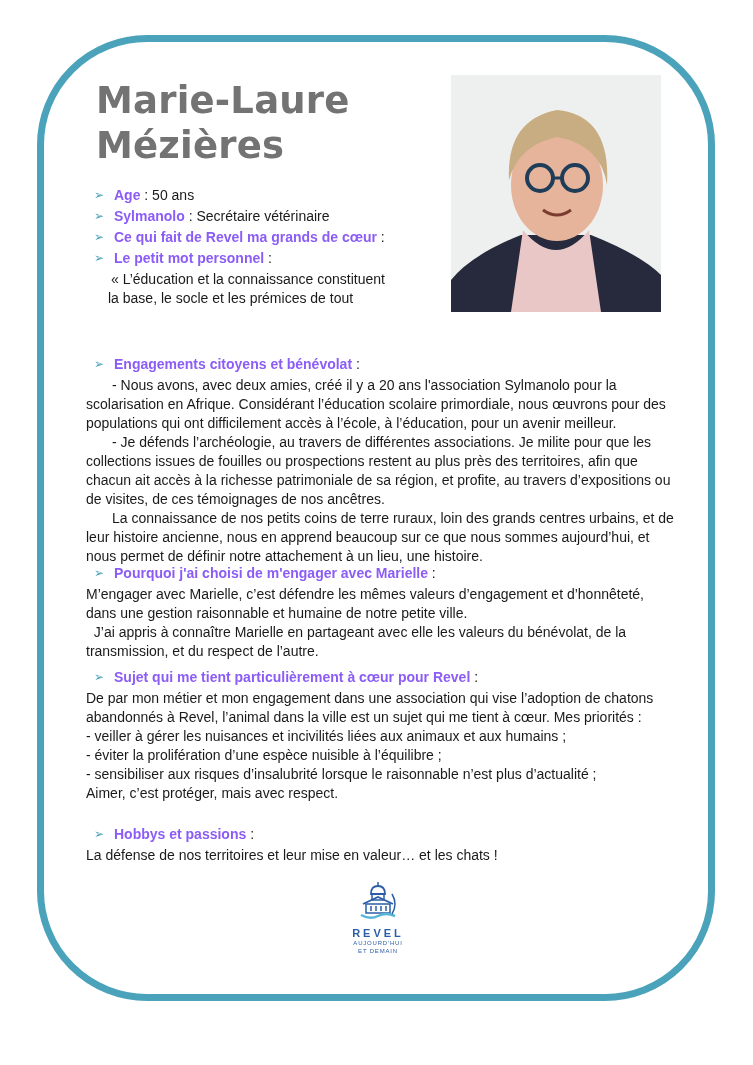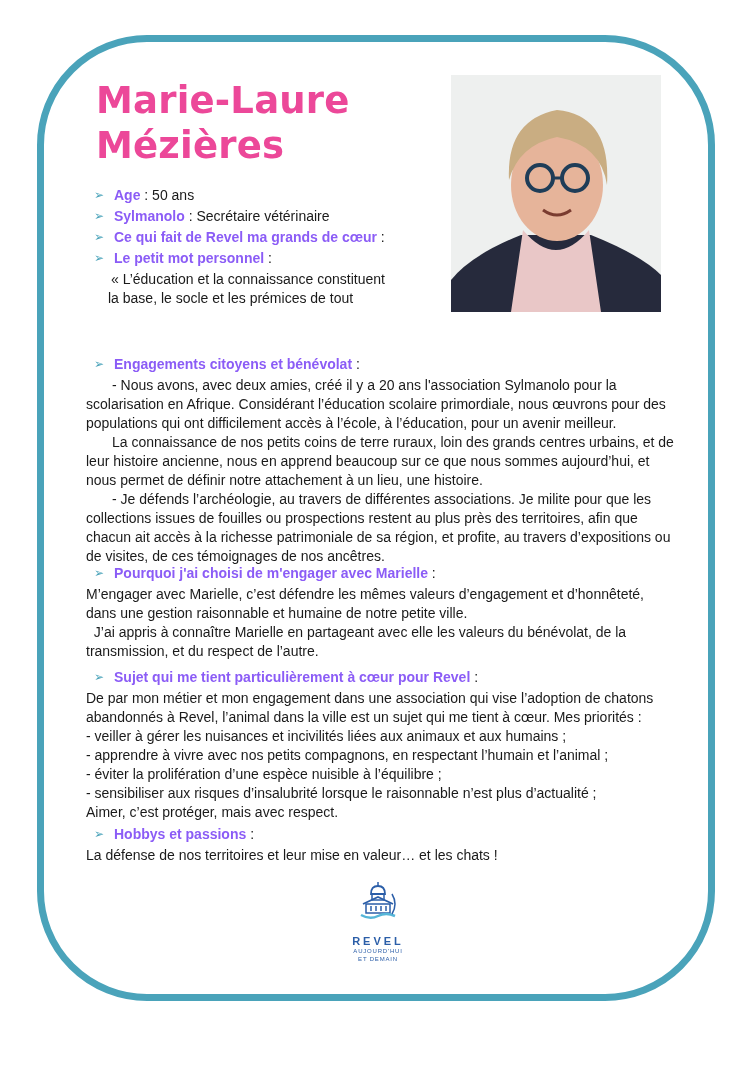--- a/index.html
+++ b/index.html
@@ -2,37 +2,37 @@
 <html><head>
 <meta charset="utf-8">
 <style>
   html, body { margin: 0; padding: 0; background: #ffffff; }
   body { width: 753px; height: 1065px; position: relative; overflow: hidden;
          font-family: "Liberation Sans", sans-serif; color: #1a1a1a; }
   .frame { position: absolute; left: 37px; top: 35px; width: 664px; height: 952px;
            border: 7px solid #4aa3ba; border-radius: 110px; box-sizing: content-box; }
   .name { position: absolute; left: 96px; top: 78px; margin: 0;
           font-family: "DejaVu Sans", sans-serif; font-weight: bold;
-          font-size: 37px; line-height: 45px; color: #ec4899; letter-spacing: 0.2px; }
+          font-size: 37px; line-height: 45px; color: #737373; letter-spacing: 0.2px; }
   .photo { position: absolute; left: 451px; top: 75px; width: 210px; height: 237px;
            background: #eef0ef; overflow: hidden; }
   .photo svg { display: block; width: 100%; height: 100%; }
   .bullets { position: absolute; left: 94px; top: 186px; width: 330px; font-size: 14px; }
   .b-row { position: relative; padding-left: 20px; line-height: 19px; margin-bottom: 2px; }
   .arrow { position: absolute; left: 0; top: 0; color: #4aa3ba; font-size: 12px; }
   .lbl { color: #8b5cf6; font-weight: bold; }
   .b-sub { padding-left: 20px; line-height: 19px; }
   .quote { padding-left: 14px; line-height: 19px; font-size: 14px; }
   .sec { position: absolute; left: 86px; width: 590px; font-size: 14px; line-height: 19px; }
   .sec-h { position: relative; padding-left: 28px; margin-bottom: 2px; }
   .sec-h .arrow { left: 8px; }
   .p { margin: 0; }
   .indent { text-indent: 26px; }
   .logo { position: absolute; left: 352px; top: 880px; width: 52px; text-align: center; }
-  .logo-word { font-size: 11px; letter-spacing: 3px; color: #2b5ea8; font-weight: bold; margin-top: 9px; }
+  .logo-word { font-size: 11px; letter-spacing: 3px; color: #2b5ea8; font-weight: bold; margin-top: 1px; }
   .logo-sub { font-size: 6px; letter-spacing: 0.8px; color: #2b5ea8; line-height: 8px; }
 </style>
 </head>
 <body>
 
 <div class="frame"></div>
 
 <h1 class="name">
   <span>Marie-Laure</span><br>
   <span>Mézières</span>
@@ -74,41 +74,40 @@
     <div>la base, le socle et les prémices de tout</div>
   </div>
 </div>
 
 <div class="sec" style="top:355px;">
   <div class="sec-h">
     <span class="arrow">➢</span>
     <span class="lbl">Engagements citoyens et bénévolat</span><span> :</span>
   </div>
   <p class="p indent">- Nous avons, avec deux amies, créé il y a 20 ans l'association Sylmanolo pour la scolarisation en Afrique. Considérant l’éducation scolaire primordiale, nous œuvrons pour des populations qui ont difficilement accès à l’école, à l’éducation, pour un avenir meilleur.</p>
+  <p class="p indent">- Je défends l’archéologie, au travers de différentes associations. Je milite pour que les collections issues de fouilles ou prospections restent au plus près des territoires, afin que chacun ait accès à la richesse patrimoniale de sa région, et profite, au travers d’expositions ou de visites, de ces témoignages de nos ancêtres.</p>
   <p class="p indent">La connaissance de nos petits coins de terre ruraux, loin des grands centres urbains, et de leur histoire ancienne, nous en apprend beaucoup sur ce que nous sommes aujourd’hui, et nous permet de définir notre attachement à un lieu, une histoire.</p>
-  <p class="p indent">- Je défends l’archéologie, au travers de différentes associations. Je milite pour que les collections issues de fouilles ou prospections restent au plus près des territoires, afin que chacun ait accès à la richesse patrimoniale de sa région, et profite, au travers d’expositions ou de visites, de ces témoignages de nos ancêtres.</p>
 </div>
 
 <div class="sec" style="top:564px;">
   <div class="sec-h">
     <span class="arrow">➢</span>
     <span class="lbl">Pourquoi j'ai choisi de m'engager avec Marielle</span><span> :</span>
   </div>
   <p class="p">M’engager avec Marielle, c’est défendre les mêmes valeurs d’engagement et d’honnêteté, dans une gestion raisonnable et humaine de notre petite ville.</p>
   <p class="p" style="white-space:pre-wrap;">  J’ai appris à connaître Marielle en partageant avec elle les valeurs du bénévolat, de la transmission, et du respect de l’autre.</p>
 </div>
 
 <div class="sec" style="top:668px;">
   <div class="sec-h">
     <span class="arrow">➢</span>
     <span class="lbl">Sujet qui me tient particulièrement à cœur pour Revel</span><span> :</span>
   </div>
   <p class="p">De par mon métier et mon engagement dans une association qui vise l’adoption de chatons abandonnés à Revel, l’animal dans la ville est un sujet qui me tient à cœur. Mes priorités :</p>
   <p class="p">- veiller à gérer les nuisances et incivilités liées aux animaux et aux humains ;</p>
-  <p class="p">- apprendre à vivre avec nos petits compagnons, en respectant l’humain et l’animal ;</p>
   <p class="p">- éviter la prolifération d’une espèce nuisible à l’équilibre ;</p>
   <p class="p">- sensibiliser aux risques d’insalubrité lorsque le raisonnable n’est plus d’actualité ;</p>
   <p class="p">Aimer, c’est protéger, mais avec respect.</p>
 </div>
 
 <div class="sec" style="top:825px;">
   <div class="sec-h">
     <span class="arrow">➢</span>
     <span class="lbl">Hobbys et passions</span><span> :</span>
   </div>

